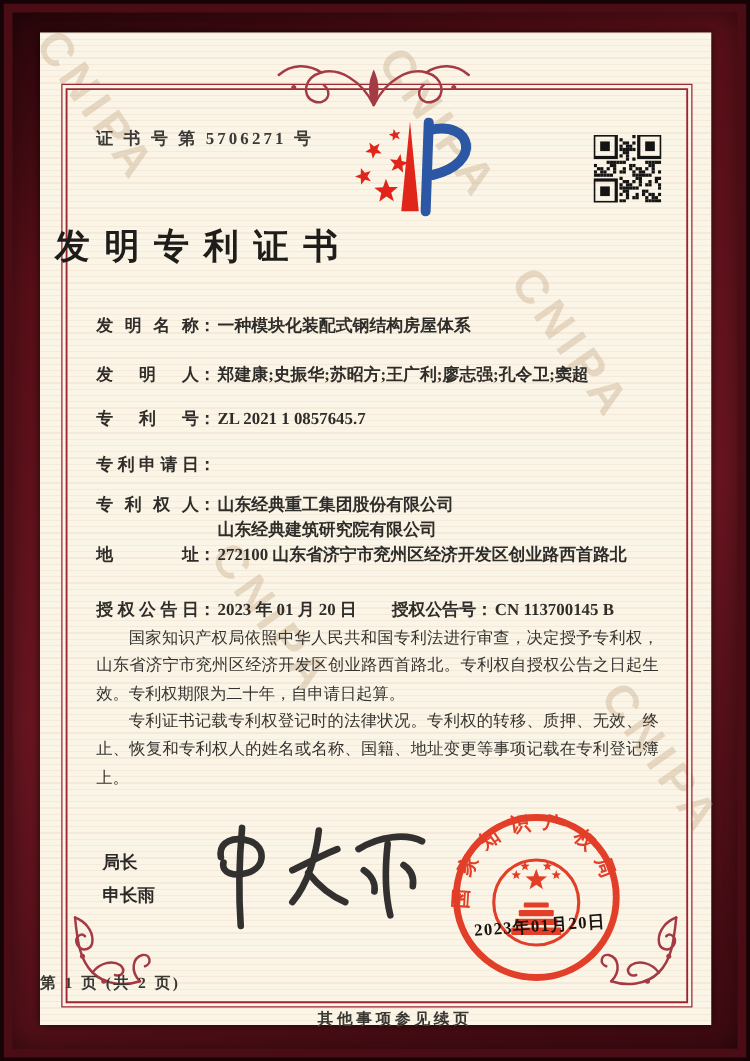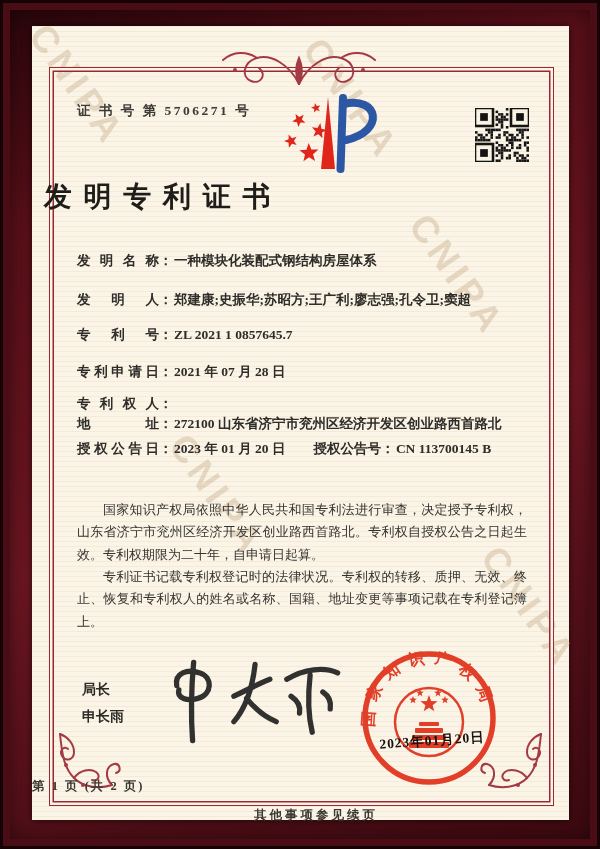--- a/index.html
+++ b/index.html
@@ -37,21 +37,21 @@
     position:absolute;left:0;right:0;top:152px;text-align:left;
     font-size:28px;font-weight:bold;letter-spacing:0.42em;text-indent:0.42em;color:#1f1d1a;
   }
 
   .fields{position:absolute;left:45px;right:40px;top:225px;font-size:13.5px;font-weight:bold;color:#2f2d29;}
   .frow{display:flex;align-items:flex-start;line-height:20px;}
   .flabel{display:inline-block;width:82px;text-align:justify;text-align-last:justify;flex:none;}
   .fcolon{flex:none;width:15px;}
   .fval{flex:1;}
   .mb19{margin-bottom:19px}.mb15{margin-bottom:15px}.mb17{margin-bottom:17px}
-  .mb12{margin-bottom:12px}.mb13{margin-bottom:5px}.mb0{margin-bottom:0}
+  .mb12{margin-bottom:12px}.mb13{margin-bottom:24px}.mb0{margin-bottom:0}
   .fgroup2{display:flex;align-items:flex-end;margin-left:28px;}
 
   .body-text{
     position:absolute;left:45px;right:42px;top:473px;
     font-size:13px;line-height:1.72;text-align:justify;color:#35332f;font-weight:500;
   }
   .body-text p{margin:0;text-indent:2em;}
 
   .sig-label{position:absolute;left:50px;font-size:14px;font-weight:bold;color:#2d2b28;
     font-family:"Liberation Sans","DejaVu Sans",sans-serif;}
@@ -272,25 +272,28 @@
             <span class="fval">郑建康;史振华;苏昭方;王广利;廖志强;孔令卫;窦超</span>
         </div>
         <div class="frow mb17">
           <span class="flabel">专利号</span>
             <span class="fcolon">：</span>
             <span class="fval">ZL 2021 1 0857645.7</span>
         </div>
         <div class="frow mb12">
           <span class="flabel">专利申请日</span>
             <span class="fcolon">：</span>
-            <span class="fval">2021 年 07 月 28 日</span>
         </div>
         <div class="frow mb0">
           <span class="flabel">专利权人</span>
             <span class="fcolon">：</span>
+          <span class="fval">
+            <div>山东经典重工集团股份有限公司</div>
+            <div>山东经典建筑研究院有限公司</div>
+          </span>
         </div>
         <div class="frow mb13">
           <span class="flabel">地址</span>
             <span class="fcolon">：</span>
             <span class="fval">272100 山东省济宁市兖州区经济开发区创业路西首路北</span>
         </div>
         <div class="frow mb0">
           <span class="flabel">授权公告日</span>
             <span class="fcolon">：</span>
             <span>2023 年 01 月 20 日</span>

